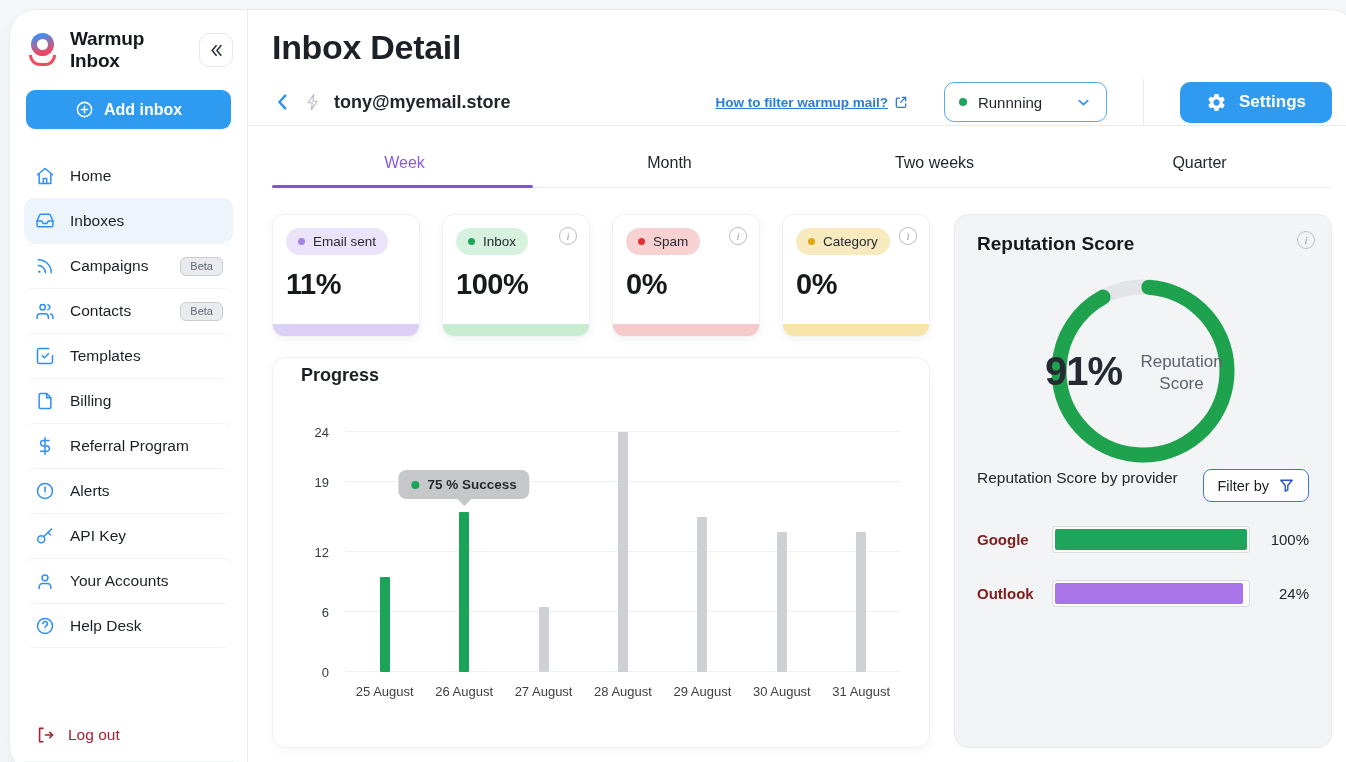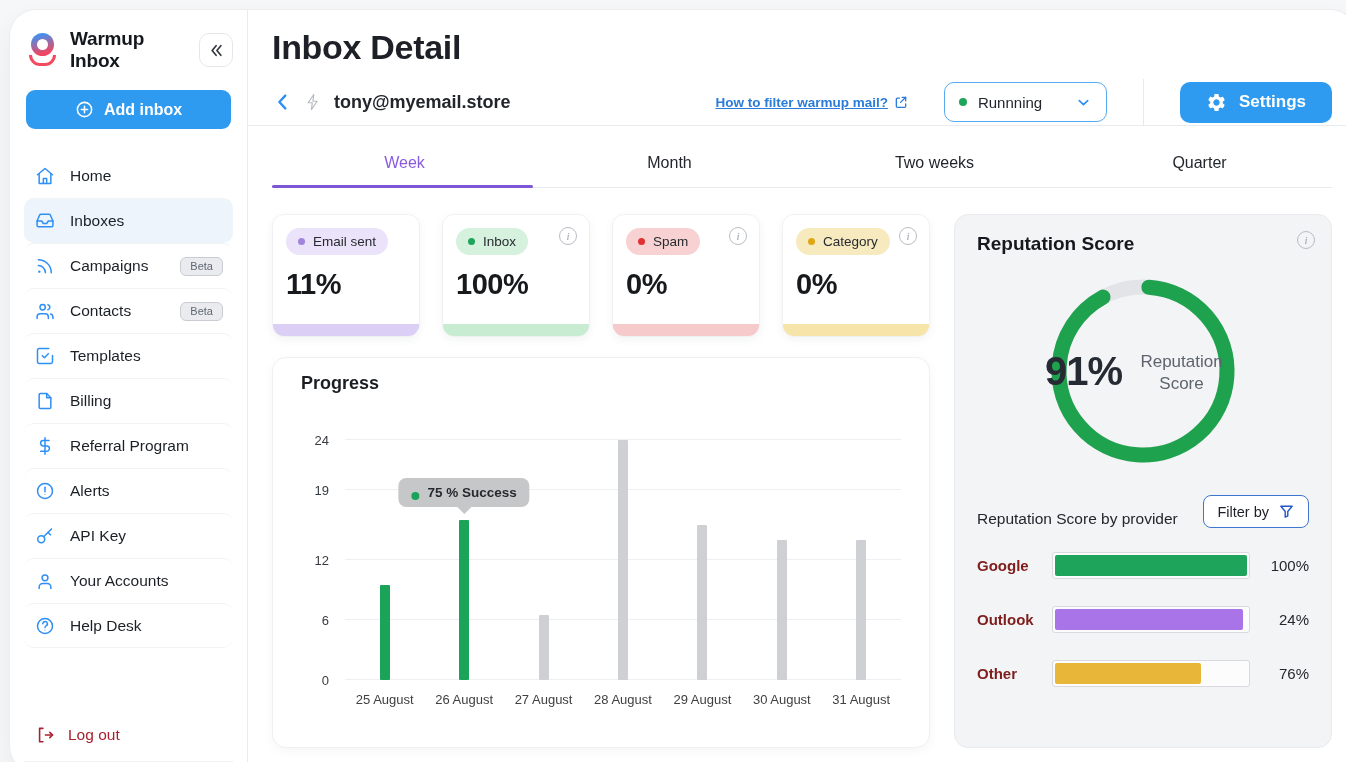--- a/index.html
+++ b/index.html
@@ -57,42 +57,42 @@
   .col-left{width:658px;flex:0 0 658px;display:flex;flex-direction:column}
   .cards{display:grid;grid-template-columns:repeat(4,1fr);gap:22px}
   .card{position:relative;background:#fff;border:1px solid #f0f1f4;border-radius:12px;box-shadow:0 3px 10px rgba(25,30,40,.05);height:123px;padding:13px 13px 0;overflow:hidden}
   .pill{display:inline-flex;align-items:center;gap:8px;border-radius:999px;padding:6px 12px;font-size:13.5px;color:#272b31}
   .dot{width:7px;height:7px;border-radius:50%;flex:0 0 auto}
   .card-value{font-size:29px;font-weight:800;color:#17191d;margin-top:13px;letter-spacing:-.5px}
   .strip{position:absolute;left:0;right:0;bottom:0;height:12px}
   .info-icon{width:18px;height:18px;border:1.4px solid #b9bdc4;border-radius:50%;color:#9aa0a8;font-size:11px;font-style:italic;font-family:"Liberation Serif",serif;display:grid;place-items:center;cursor:pointer;background:transparent}
   .card .info-icon{position:absolute;top:12px;right:12px}
 
-  .progress-card{margin-top:20px;flex:1;background:#fff;border:1px solid #eef0f2;border-radius:14px;box-shadow:0 3px 12px rgba(25,30,40,.04);padding:15px 28px}
+  .progress-card{margin-top:20px;flex:1;background:#fff;border:1px solid #eef0f2;border-radius:14px;box-shadow:0 3px 12px rgba(25,30,40,.04);padding:7px 28px}
   .progress-card h2{font-size:18px;font-weight:700;color:#1b1f24}
   .chart{margin-top:46px;padding-left:44px;position:relative}
   .plot{position:relative;height:240px}
   .gridline{position:absolute;left:0;right:0;height:1px;background:#edeff2}
   .ytick{position:absolute;right:calc(100% + 16px);top:50%;transform:translateY(-50%);font-size:13px;color:#363b42}
   .bar{position:absolute;bottom:0;width:10px;border-radius:1px}
   .xlabels{display:flex;margin-top:12px}
   .xlabel{flex:1;text-align:center;font-size:13px;color:#404040}
-  .tooltip{position:absolute;transform:translateX(-50%);background:#c6c7c9;border-radius:8px;padding:7px 13px;font-size:13.5px;font-weight:600;color:#26292e;display:flex;align-items:flex-end;gap:8px;white-space:nowrap;z-index:2}
+  .tooltip{position:absolute;transform:translateX(-50%);background:#c6c7c9;border-radius:8px;padding:7px 13px;font-size:13.5px;font-weight:600;color:#26292e;display:flex;align-items:center;gap:8px;white-space:nowrap;z-index:2}
   .tooltip::after{content:"";position:absolute;top:100%;left:50%;transform:translateX(-50%);border:7px solid transparent;border-top:7px solid #c6c7c9;border-bottom:none}
   .tooltip .dot{width:8px;height:8px}
 
   
   .reputation{flex:1;background:#f3f4f6;border:1px solid #e8eaed;border-radius:14px;padding:18px 22px;position:relative;display:flex;flex-direction:column;min-width:0}
   .rep-title{font-size:19px;font-weight:700;color:#15181d}
   .rep-info{position:absolute;top:16px;right:16px}
   .gauge-wrap{width:196px;height:196px;margin:18px auto 0;position:relative}
   .gauge-center{position:absolute;inset:0;display:flex;flex-direction:row;align-items:center;justify-content:center;text-align:center}
   .gauge-score{font-size:40px;font-weight:800;color:#252a33;letter-spacing:-1px}
   .gauge-caption{font-size:17px;color:#5d646e;line-height:1.3;width:122px;margin-top:4px}
-  .rep-subrow{display:flex;align-items:flex-end;margin-top:26px}
+  .rep-subrow{display:flex;align-items:flex-start;}
   .rep-sublabel{font-size:15.5px;color:#23262b}
   .filter-btn{margin-left:auto;background:#fff;border:1.5px solid #3d77cf;border-radius:8px;height:33px;padding:0 13px;display:flex;align-items:center;gap:9px;font-size:14.5px;color:#1c1f24;font-family:inherit;cursor:pointer}
   .filter-btn .icon{color:#2456c8}
   .providers{margin-top:24px;display:flex;flex-direction:column;gap:27px}
   .provider{display:flex;align-items:center;gap:13px}
   .provider-name{width:62px;font-size:15px;font-weight:700;color:#7f1d1d}
   .track{flex:1;height:27px;background:#fcfcfd;border:1px solid #d8dade;border-radius:3px;padding:2px}
   .fill{height:100%;border-radius:2px}
   .provider-val{width:46px;text-align:right;font-size:15px;color:#24272c}
 </style>
@@ -401,24 +401,17 @@
               </div>
               <span class="provider-val">100%</span>
             </div>
             <div class="provider">
               <span class="provider-name">Outlook</span>
               <div class="track">
                 <div class="fill" style="width:98%;background:#a974e8"></div>
               </div>
               <span class="provider-val">24%</span>
             </div>
-            <div class="provider">
-              <span class="provider-name">Other</span>
-              <div class="track">
-                <div class="fill" style="width:76%;background:#e8b73a"></div>
-              </div>
-              <span class="provider-val">76%</span>
-            </div>
           </div>
       </aside>
     </div>
   </main>
 </div>
 
 </body></html>

